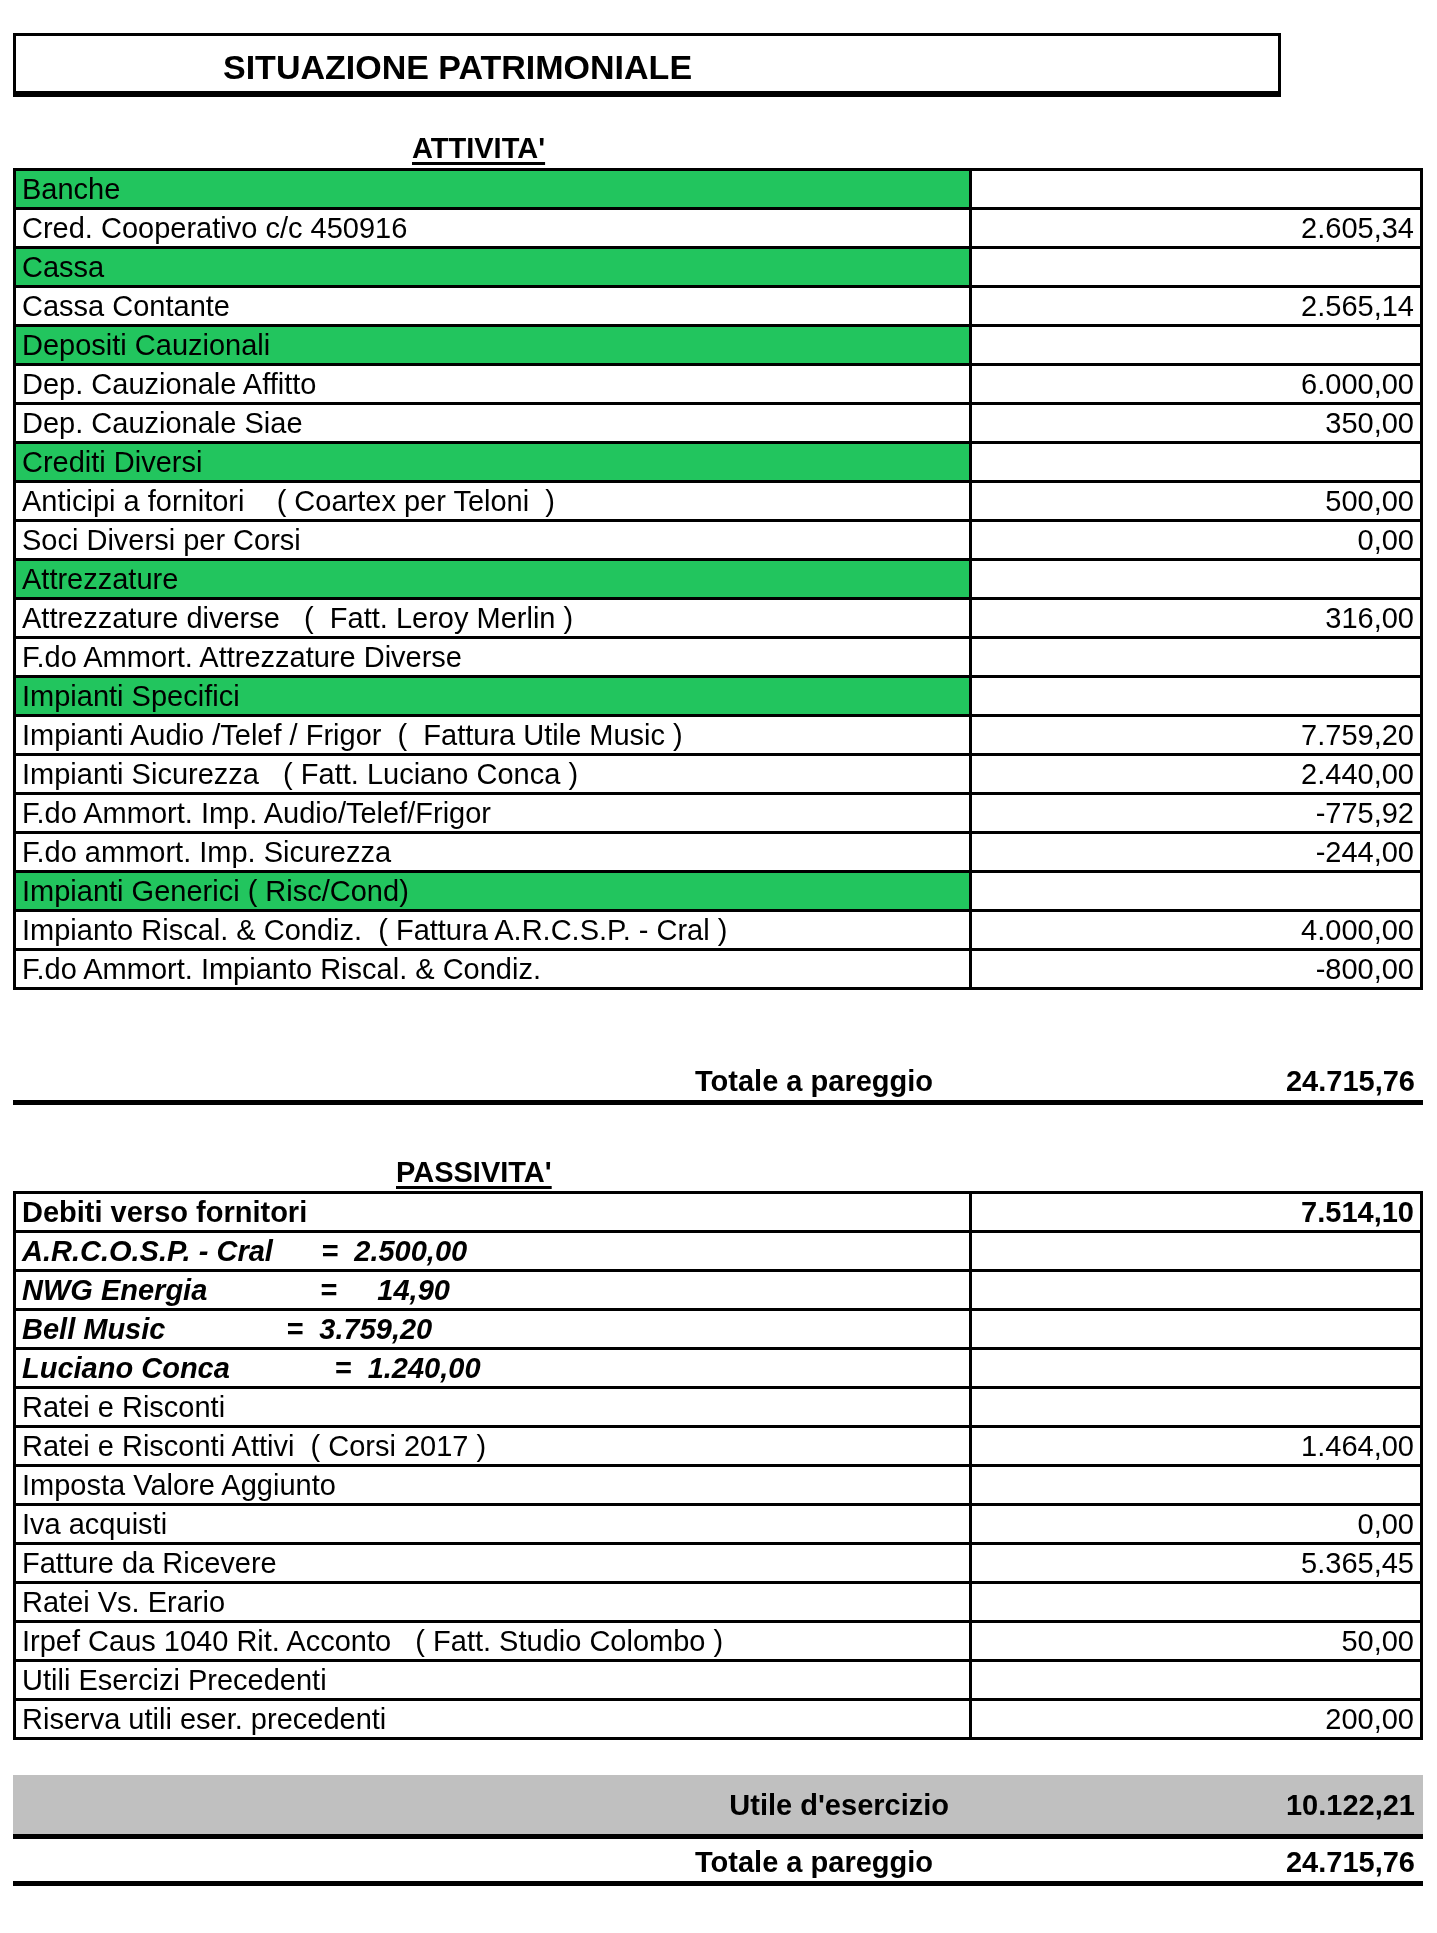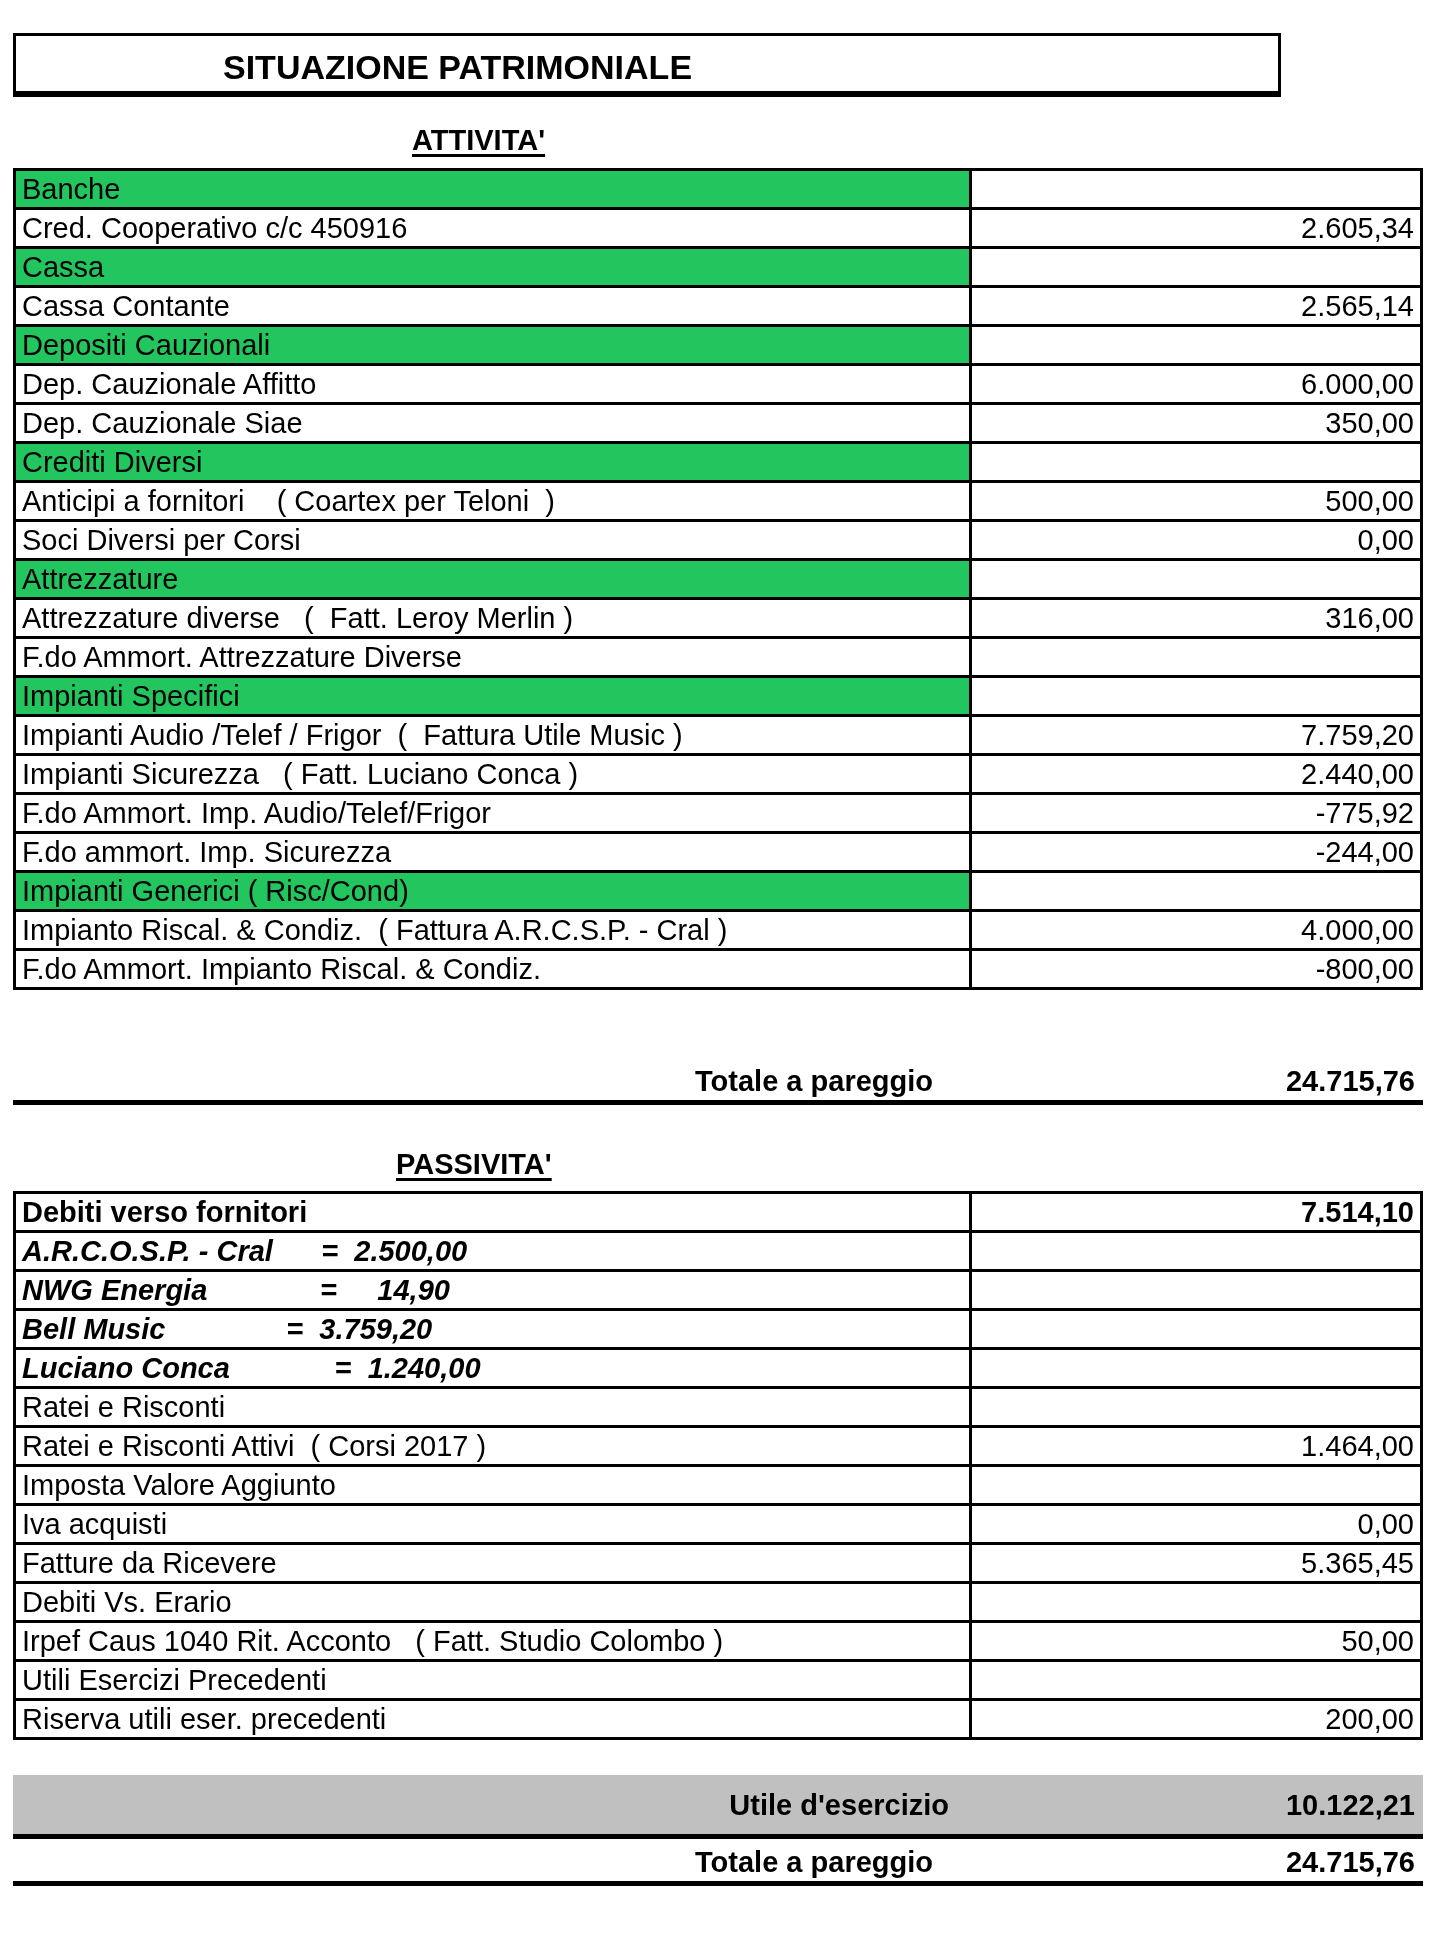--- a/index.html
+++ b/index.html
@@ -1,19 +1,19 @@
 <!DOCTYPE html>
 <html><head>
 <meta charset="utf-8">
 <style>
   html, body { margin: 0; padding: 0; background: #ffffff; }
   body { width: 1437px; height: 1933px; position: relative; font-family: "Liberation Sans", sans-serif; color: #000; overflow: hidden; }
   .title-box { position: absolute; left: 13px; top: 33px; width: 1268px; height: 64px; border: 3px solid #000; border-bottom-width: 6px; box-sizing: border-box; }
   .title-box span { position: absolute; left: 207px; top: 12px; font-size: 34px; font-weight: bold; letter-spacing: 0px; }
-  .section-heading { position: absolute; font-size: 29px; font-weight: bold; text-decoration: underline; text-decoration-thickness: 3px; text-underline-offset: 4px; }
+  .section-heading { position: absolute; font-size: 29px; font-weight: bold; text-decoration: underline; text-decoration-thickness: 3px; text-underline-offset: 4px; margin-top: 8px; }
   table.ledger { position: absolute; left: 13px; width: 1410px; border-collapse: collapse; table-layout: fixed; }
   table.ledger td { border: 3px solid #000; height: 36px; padding: 0 6px; font-size: 29px; line-height: 36px; white-space: pre; overflow: hidden; box-sizing: border-box; }
   table.ledger td.label { width: 956px; }
   table.ledger td.value { text-align: right; }
   table.ledger tr.group td.label { background: #22c55e; }
   table.ledger tr.bold td { font-weight: bold; }
   table.ledger tr.italic td.label { font-weight: bold; font-style: italic; }
   .total-row { position: absolute; left: 13px; width: 1410px; height: 44px; border-bottom: 5px solid #000; box-sizing: border-box; }
   .total-row .t-label { position: absolute; right: 490px; top: 4px; font-size: 29px; font-weight: bold; }
   .total-row .t-value { position: absolute; right: 8px; top: 4px; font-size: 29px; font-weight: bold; text-align: center; }
@@ -162,21 +162,21 @@
       </tr>
       <tr class="item">
         <td class="label">Iva acquisti</td>
         <td class="value">0,00</td>
       </tr>
       <tr class="item">
         <td class="label">Fatture da Ricevere</td>
         <td class="value">5.365,45</td>
       </tr>
       <tr class="item">
-        <td class="label">Debiti Vs. Erario</td>
+        <td class="label">Ratei Vs. Erario</td>
         <td class="value"></td>
       </tr>
       <tr class="item">
         <td class="label">Irpef Caus 1040 Rit. Acconto   ( Fatt. Studio Colombo )</td>
         <td class="value">50,00</td>
       </tr>
       <tr class="item">
         <td class="label">Utili Esercizi Precedenti</td>
         <td class="value"></td>
       </tr>

